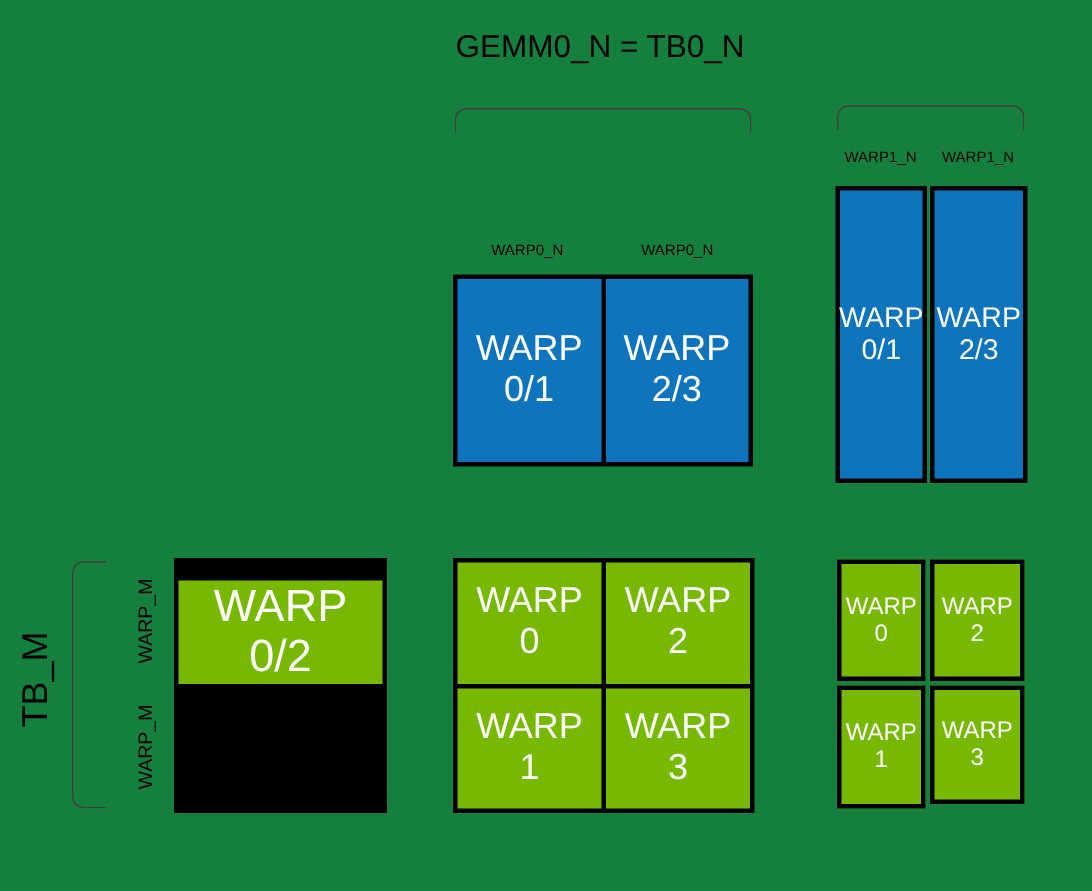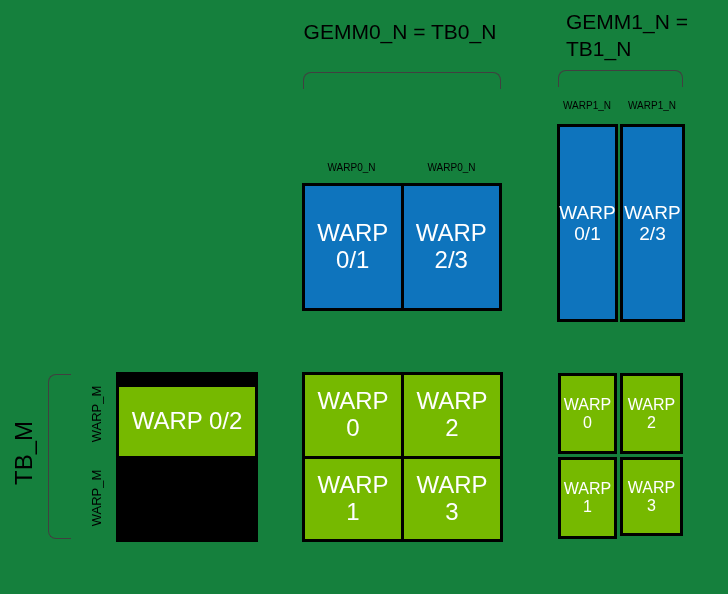--- a/index.html
+++ b/index.html
@@ -55,41 +55,39 @@
   .mid-blue { left:302px; top:183px; width:200px; height:128px; grid-template-columns:1fr 1fr; }
   .mid-blue .cell { font-size:24px; }
 
   .tb-m   { left:-22px; top:440px; width:90px; height:26px; font-size:24px; }
   .bracket-v0 { left:48px; top:374px; width:23px; height:165px; }
   .warp-m { width:64px; height:16px; font-size:13px; }
   .warp-m-0 { left:65px; top:406px; }
   .warp-m-1 { left:65px; top:490px; }
 
   .left-green { left:116px; top:372px; width:142px; height:170px; grid-template-rows:1fr 1fr; }
-  .left-green .cell { font-size:24px;margin-top:12px; }
+  .left-green .cell { font-size:30px;margin-top:12px; }
 
   .mid-green { left:302px; top:372px; width:201px; height:170px; grid-template-columns:1fr 1fr; grid-template-rows:1fr 1fr; }
   .mid-green .cell { font-size:24px; }
 
   .rg-cell { font-size:16px; }
   .rg-0 { left:558px; top:373px; width:59px; height:81px; }
   .rg-2 { left:620px; top:373px; width:63px; height:81px; }
   .rg-1 { left:558px; top:457px; width:59px; height:82px; }
   .rg-3 { left:620px; top:457px; width:63px; height:79px; }
 </style>
 </head>
 <body>
 
 <div class="canvas">
 
   <div class="abs title center gemm0-title">GEMM0_N = TB0_N</div>
   <div class="abs bracket-h bracket-h0"></div>
 
-  <div class="abs title gemm1-title">GEMM1_N =
-TB1_N</div>
   <div class="abs bracket-h bracket-h1"></div>
 
   <div class="abs small-label warp0n-l">WARP0_N</div>
   <div class="abs small-label warp0n-r">WARP0_N</div>
   <div class="abs small-label warp1n-l">WARP1_N</div>
   <div class="abs small-label warp1n-r">WARP1_N</div>
 
   <div class="abs grid mid-blue">
     <div class="cell blue">WARP
 0/1</div>

